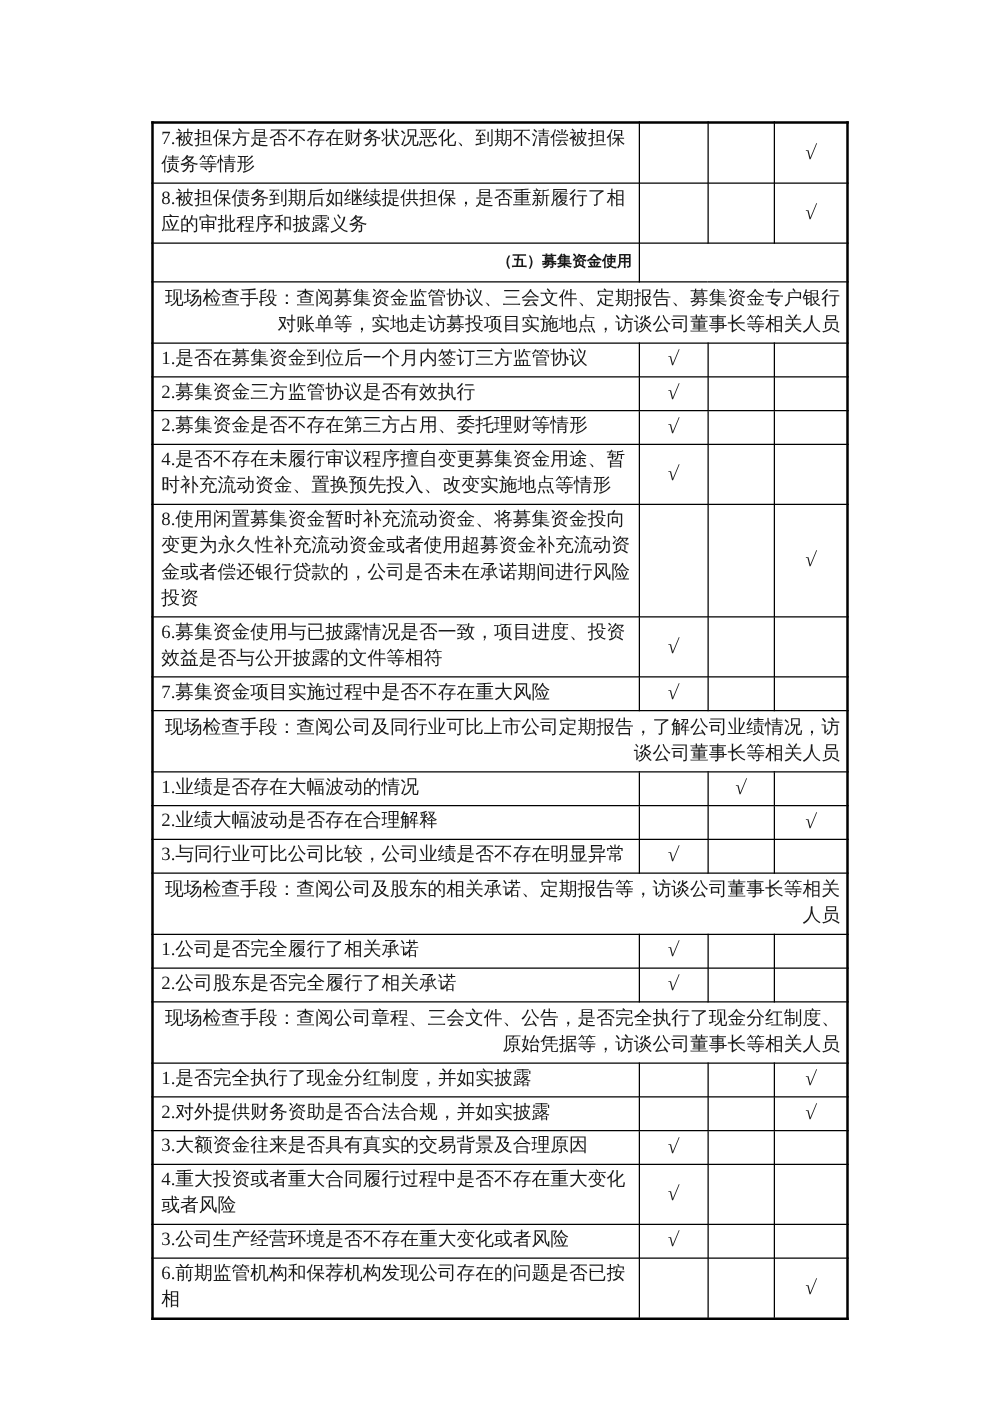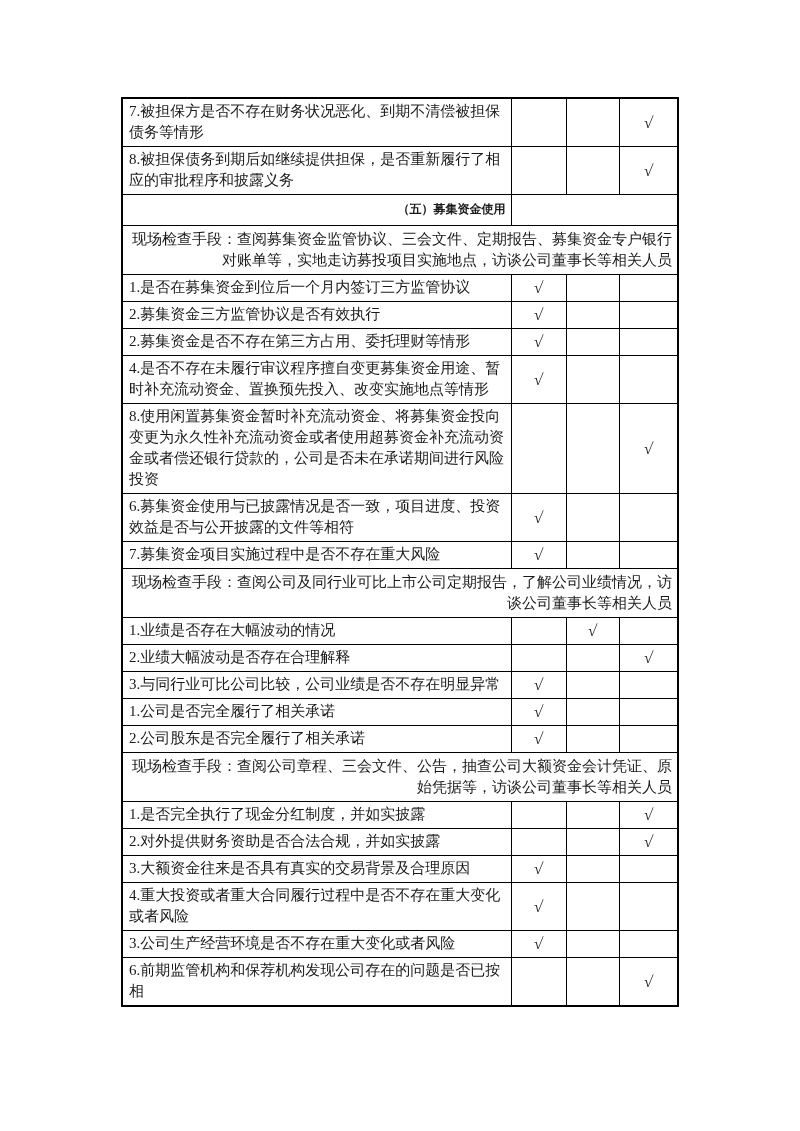--- a/index.html
+++ b/index.html
@@ -123,33 +123,36 @@
           <td class="c-check"></td>
           <td class="c-check"><span class="mark">√</span></td>
         </tr>
         <tr>
           <td class="c-text">3.与同行业可比公司比较，公司业绩是否不存在明显异常</td>
           <td class="c-check"><span class="mark">√</span></td>
           <td class="c-check"></td>
           <td class="c-check"></td>
         </tr>
         <tr>
+          <td class="c-method" colspan="4">现场检查手段：查阅公司及股东的相关承诺、定期报告等，访谈公司董事长等相关人员</td>
+        </tr>
+        <tr>
           <td class="c-text">1.公司是否完全履行了相关承诺</td>
           <td class="c-check"><span class="mark">√</span></td>
           <td class="c-check"></td>
           <td class="c-check"></td>
         </tr>
         <tr>
           <td class="c-text">2.公司股东是否完全履行了相关承诺</td>
           <td class="c-check"><span class="mark">√</span></td>
           <td class="c-check"></td>
           <td class="c-check"></td>
         </tr>
         <tr>
-          <td class="c-method" colspan="4">现场检查手段：查阅公司章程、三会文件、公告，抽查公司大额资金会计凭证、原始凭据等，访谈公司董事长等相关人员</td>
+          <td class="c-method" colspan="4">现场检查手段：查阅公司章程、三会文件、公告，是否完全执行了现金分红制度、原始凭据等，访谈公司董事长等相关人员</td>
         </tr>
         <tr>
           <td class="c-text">1.是否完全执行了现金分红制度，并如实披露</td>
           <td class="c-check"></td>
           <td class="c-check"></td>
           <td class="c-check"><span class="mark">√</span></td>
         </tr>
         <tr>
           <td class="c-text">2.对外提供财务资助是否合法合规，并如实披露</td>
           <td class="c-check"></td>

